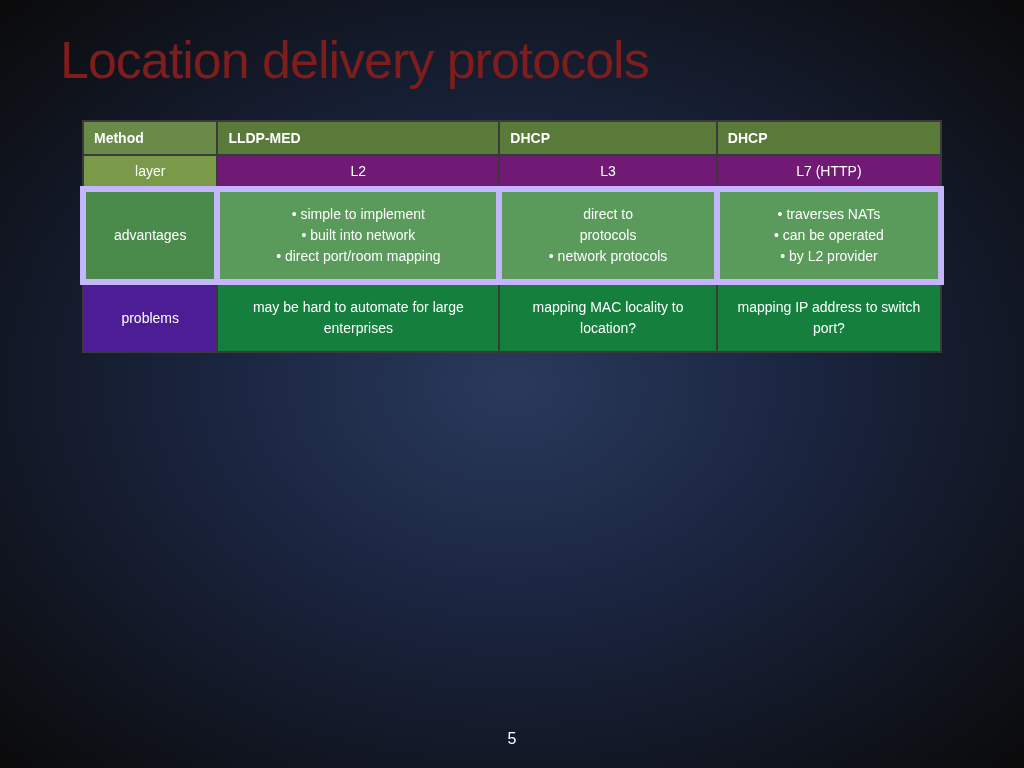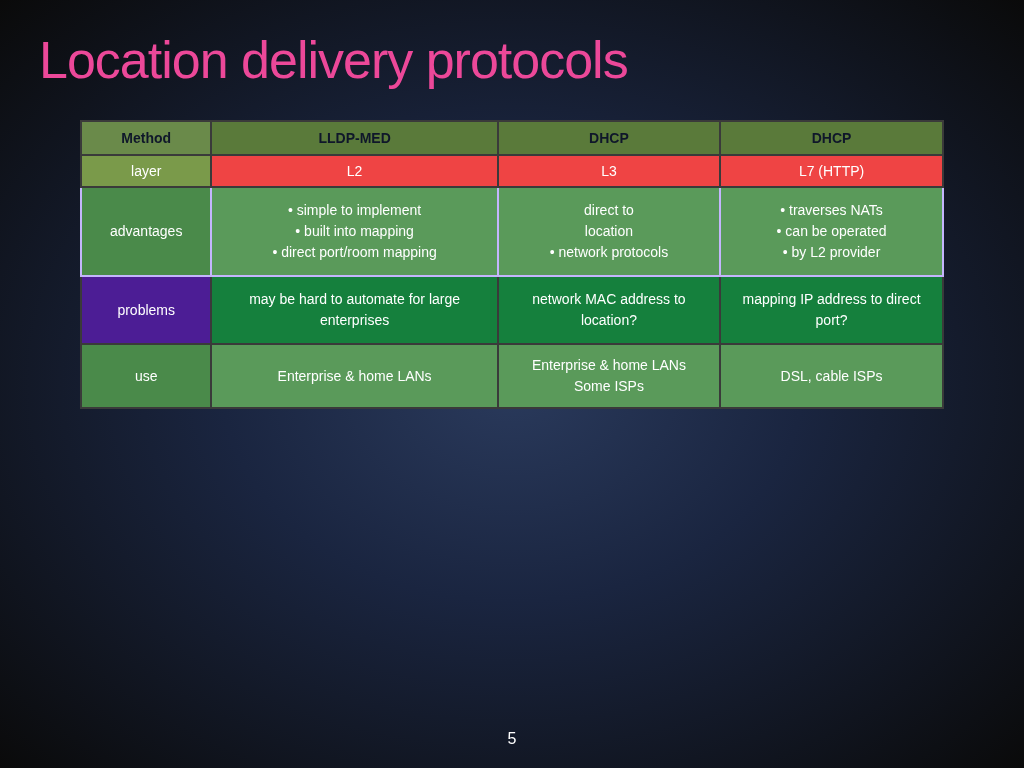--- a/index.html
+++ b/index.html
@@ -10,52 +10,51 @@
       background: radial-gradient(ellipse at center, #2a3a5c 0%, #1a2540 40%, #0a0a0a 100%);
       font-family: Arial, sans-serif;
       color: white;
       overflow: hidden;
       position: relative;
     }
 
     .title {
       font-size: 52px;
       font-weight: 300;
-      color: #ec4899;
-      padding: 30px 80px 20px 39px;
+      color: #7f1d1d;
+      padding: 30px 80px 20px 60px;
       letter-spacing: -1px;
     }
 
     .table-wrapper {
       padding: 10px 80px 0 80px;
     }
 
     table {
       width: 100%;
       border-collapse: collapse;
       font-size: 14px;
     }
 
     
     .row-header td {
       background-color: #5a7a3a;
-      color: #0f172a;
+      color: #ffffff;
       font-weight: bold;
-      text-align: center;
       padding: 8px 10px;
       border: 2px solid #3a3a3a;
     }
 
     .row-header td:first-child {
       background-color: #6a8a4a;
     }
 
     
     .row-layer td {
-      background-color: #ef4444;
+      background-color: #701a75;
       color: white;
       text-align: center;
       padding: 7px 10px;
       border: 2px solid #3a3a3a;
     }
 
     .row-layer td:first-child {
       background-color: #7a9a4a;
       font-weight: normal;
     }
@@ -73,21 +72,21 @@
       background-color: #4a8a4a;
       font-weight: normal;
     }
 
     
     .row-advantages td {
       background-color: #5a9a5a;
       color: white;
       text-align: center;
       padding: 12px 28px;
-      border: 2px solid #c4b5fd;
+      border: 6px solid #c4b5fd;
       vertical-align: middle;
       line-height: 1.5;
     }
 
     .row-advantages td:first-child {
       background-color: #4a8a4a;
       margin-left: 8px;
     }
 
     
@@ -158,49 +157,40 @@
         <td>layer</td>
         <td>L2</td>
         <td>L3</td>
         <td>L7 (HTTP)</td>
       </tr>
       <tr class="row-advantages">
         <td>advantages</td>
         <td>
           <ul class="bullet-list">
             <li>simple to implement</li>
-            <li>built into mapping</li>
+            <li>built into network</li>
             <li>direct port/room mapping</li>
           </ul>
         </td>
         <td>
           <span>direct to</span><br>
-          <span>location</span><br>
+          <span>protocols</span><br>
           • <span>network protocols</span>
         </td>
         <td>
           <ul class="bullet-list">
             <li>traverses NATs</li>
             <li>can be operated</li>
             <li>by L2 provider</li>
           </ul>
         </td>
       </tr>
       <tr class="row-problems">
         <td>problems</td>
         <td>may be hard to automate for large enterprises</td>
-        <td>network MAC address to location?</td>
-        <td>mapping IP address to direct port?</td>
-      </tr>
-      <tr class="row-use">
-        <td>use</td>
-        <td>Enterprise &amp; home LANs</td>
-        <td>
-          <span>Enterprise &amp; home LANs</span><br>
-          <span>Some ISPs</span>
-        </td>
-        <td>DSL, cable ISPs</td>
+        <td>mapping MAC locality to location?</td>
+        <td>mapping IP address to switch port?</td>
       </tr>
     </tbody>
   </table>
 </div>
 
 <div class="page-number">5</div>
 
 </body></html>

